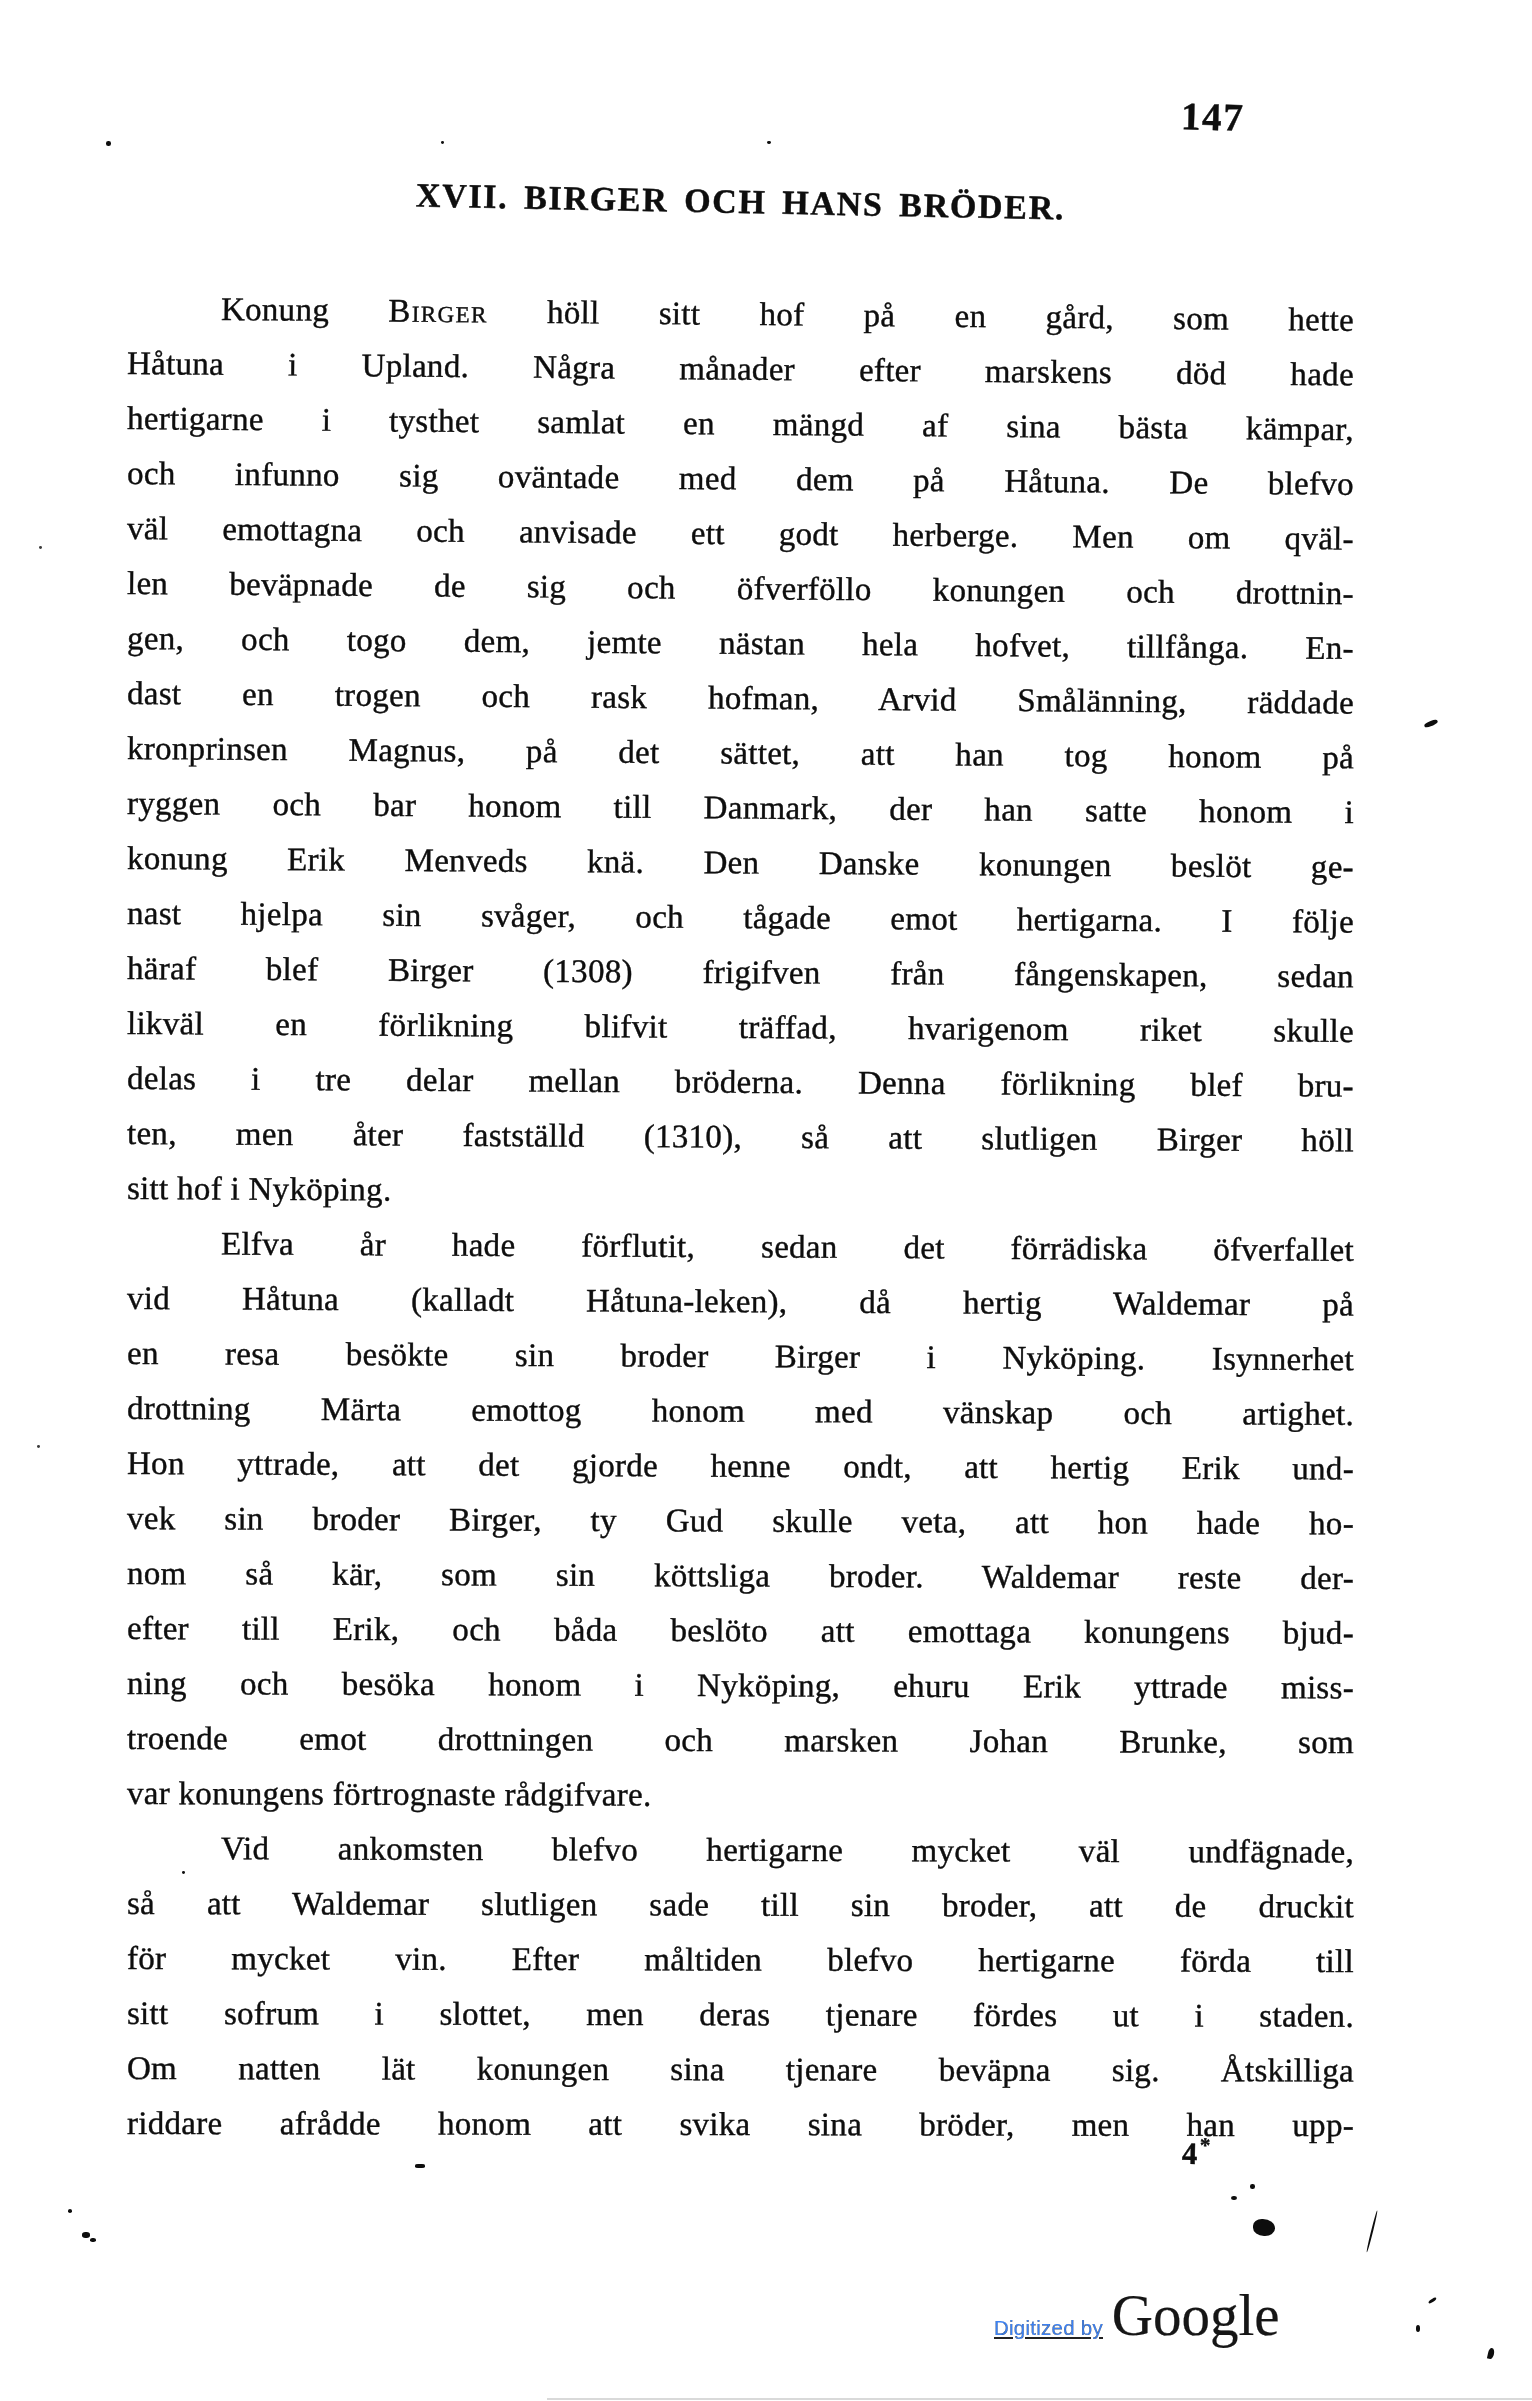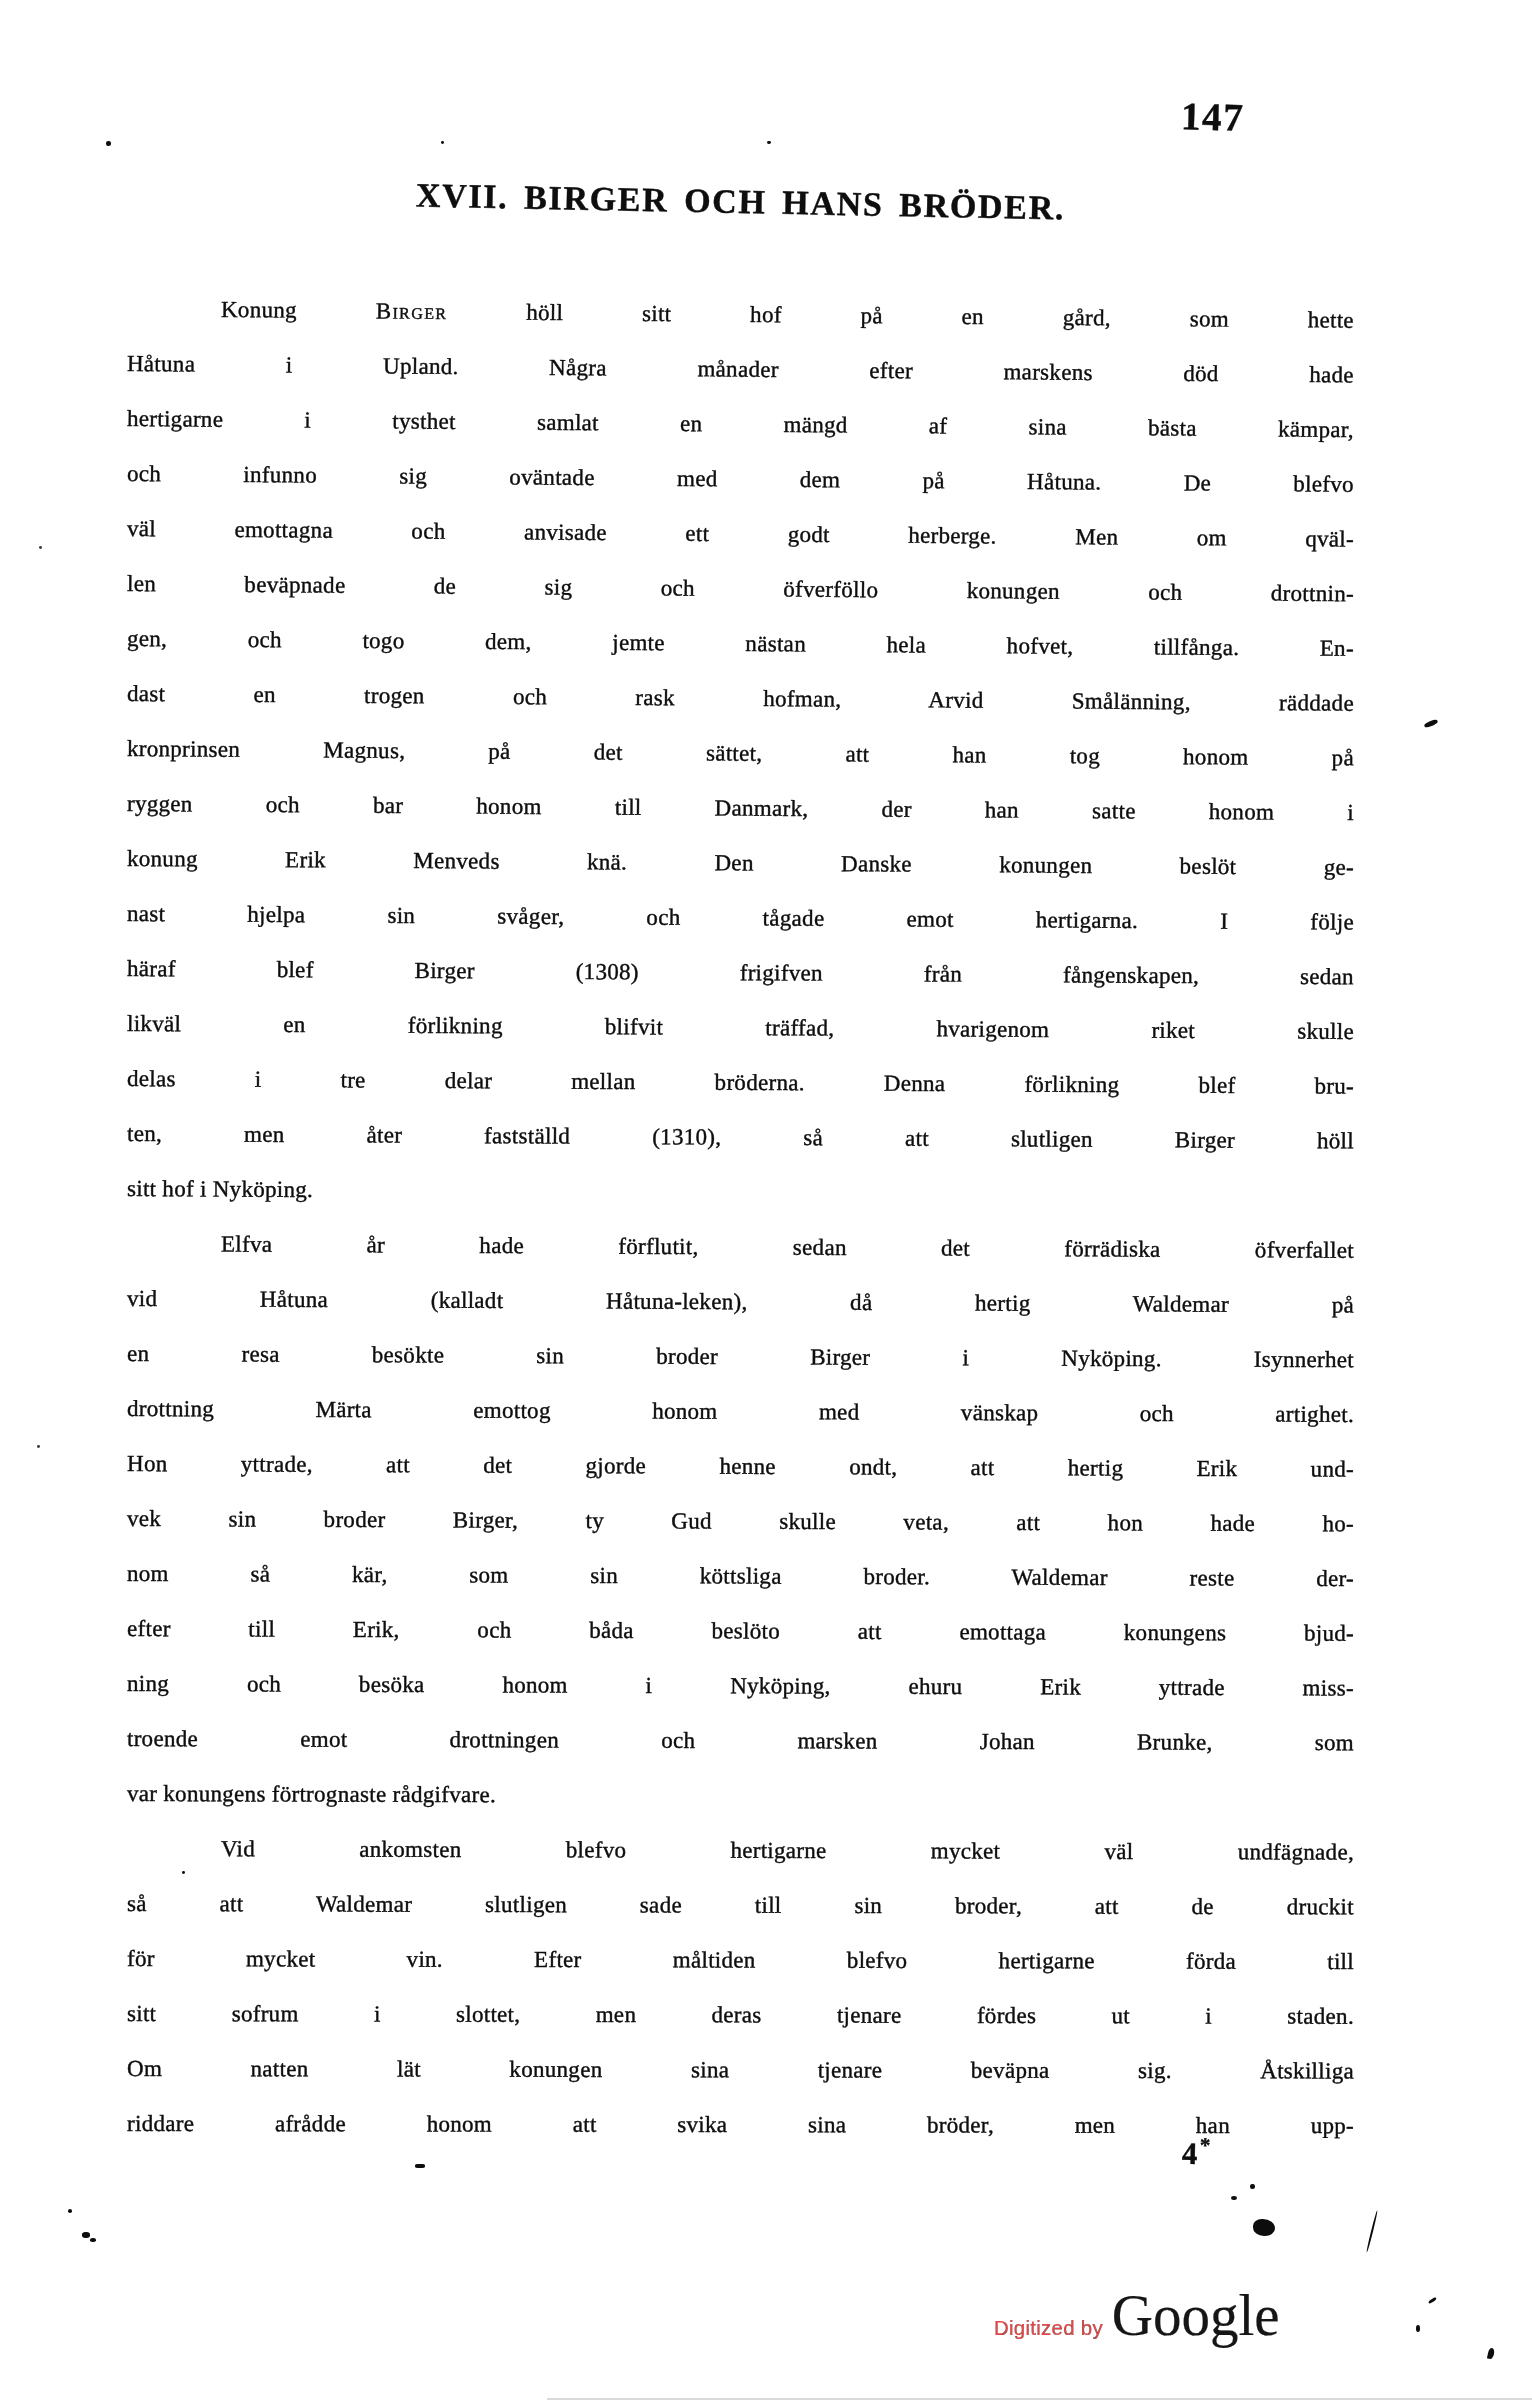--- a/index.html
+++ b/index.html
@@ -33,21 +33,21 @@
     font-weight: bold;
     letter-spacing: 1.7px;
     word-spacing: 5.5px;
     transform: rotate(1.15deg);
   }
   .body-text {
     position: absolute;
     left: 127px;
     top: 281px;
     width: 1227px;
-    font-size: 23px;
+    font-size: 33px;
     line-height: 55px;
     letter-spacing: 0.3px;
   }
   .line {
     text-align: justify;
     text-align-last: justify;
     height: 55px;
     overflow: visible;
     transform-origin: 0 50%;
   }
@@ -77,22 +77,23 @@
     left: 994px;
     top: 2287px;
     display: flex;
     align-items: baseline;
     gap: 8.8px;
     -webkit-text-stroke: 0.2px #222;
   }
   .digitized {
     font-family: "Liberation Sans", sans-serif;
     font-size: 20.4px;
-    color: #ef4444;
+    color: #3b82f6;
     letter-spacing: 0.3px;
+    text-decoration: underline;
   }
   .google {
     font-family: "Liberation Serif", "DejaVu Serif", serif;
     font-size: 57px;
     color: #161616;
     letter-spacing: 0px;
     line-height: 1;
     transform: scaleY(1.05);
     transform-origin: bottom;
   }

